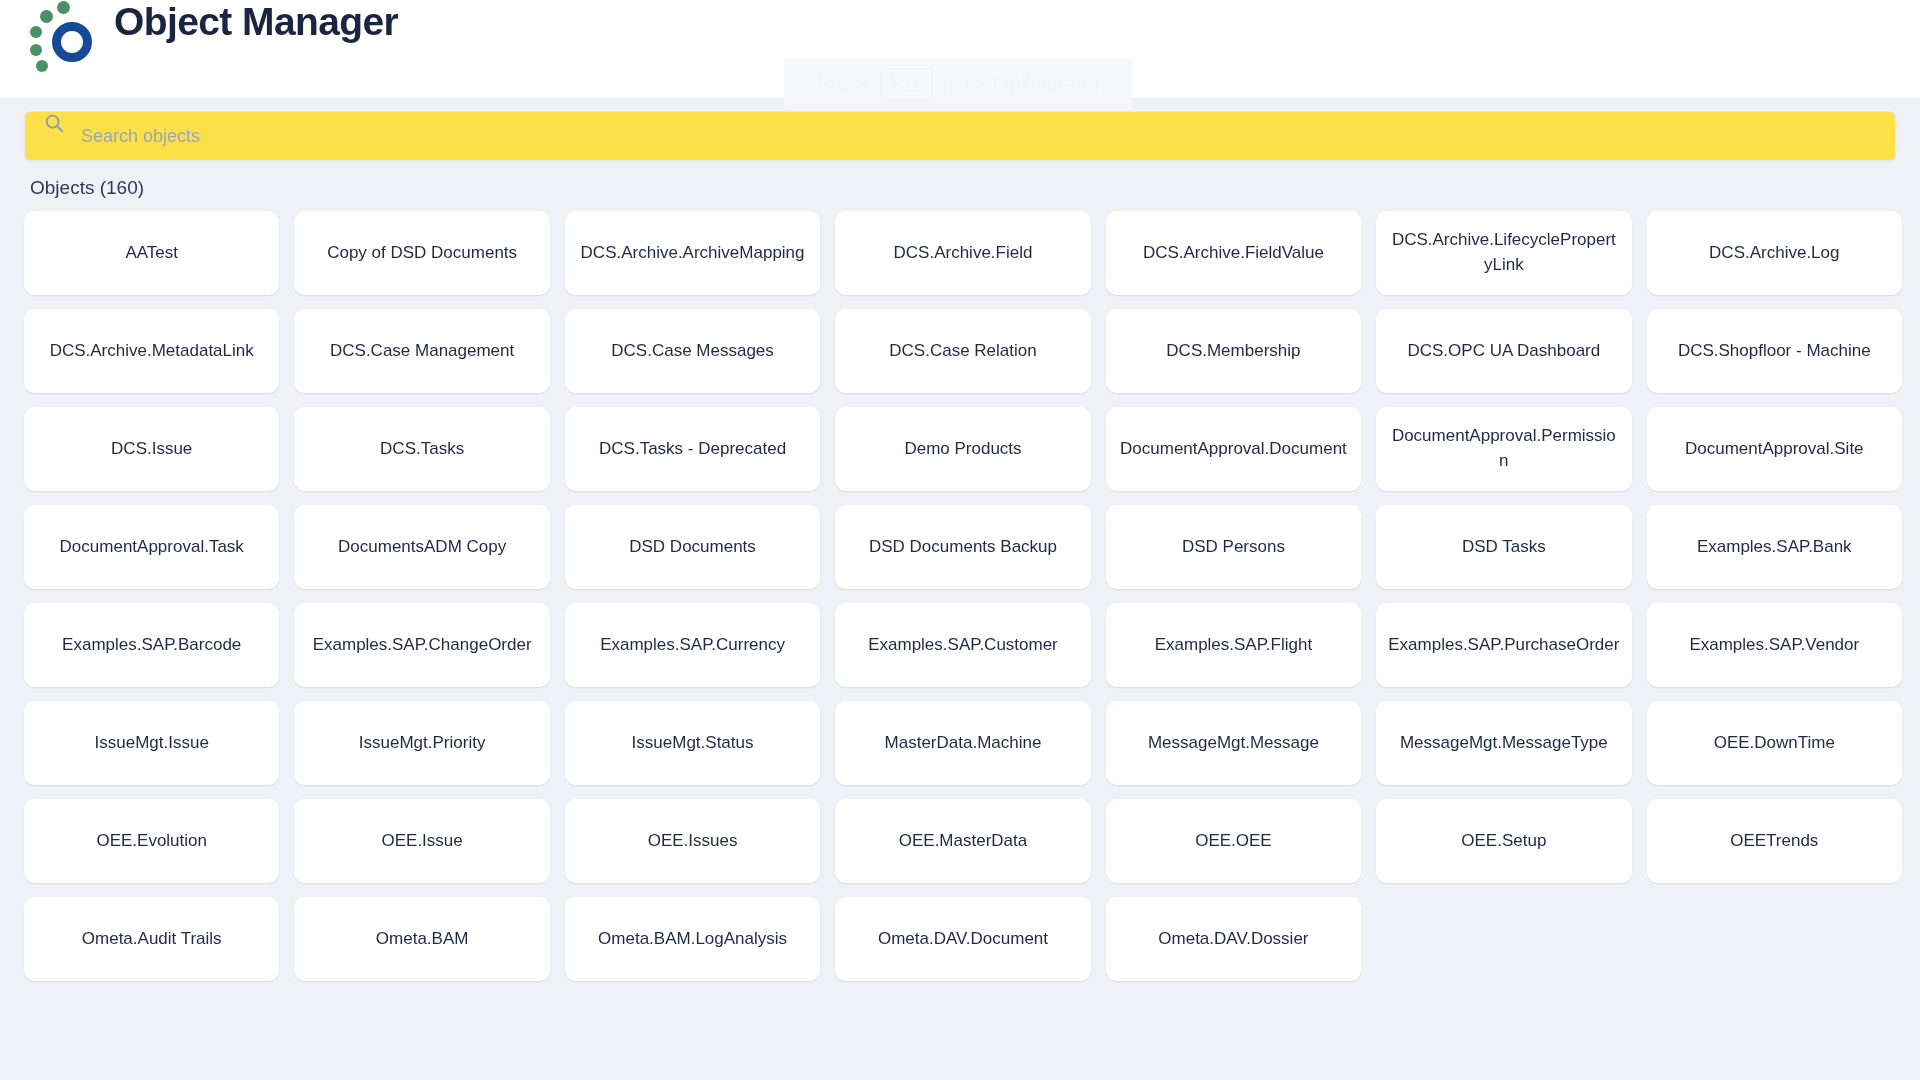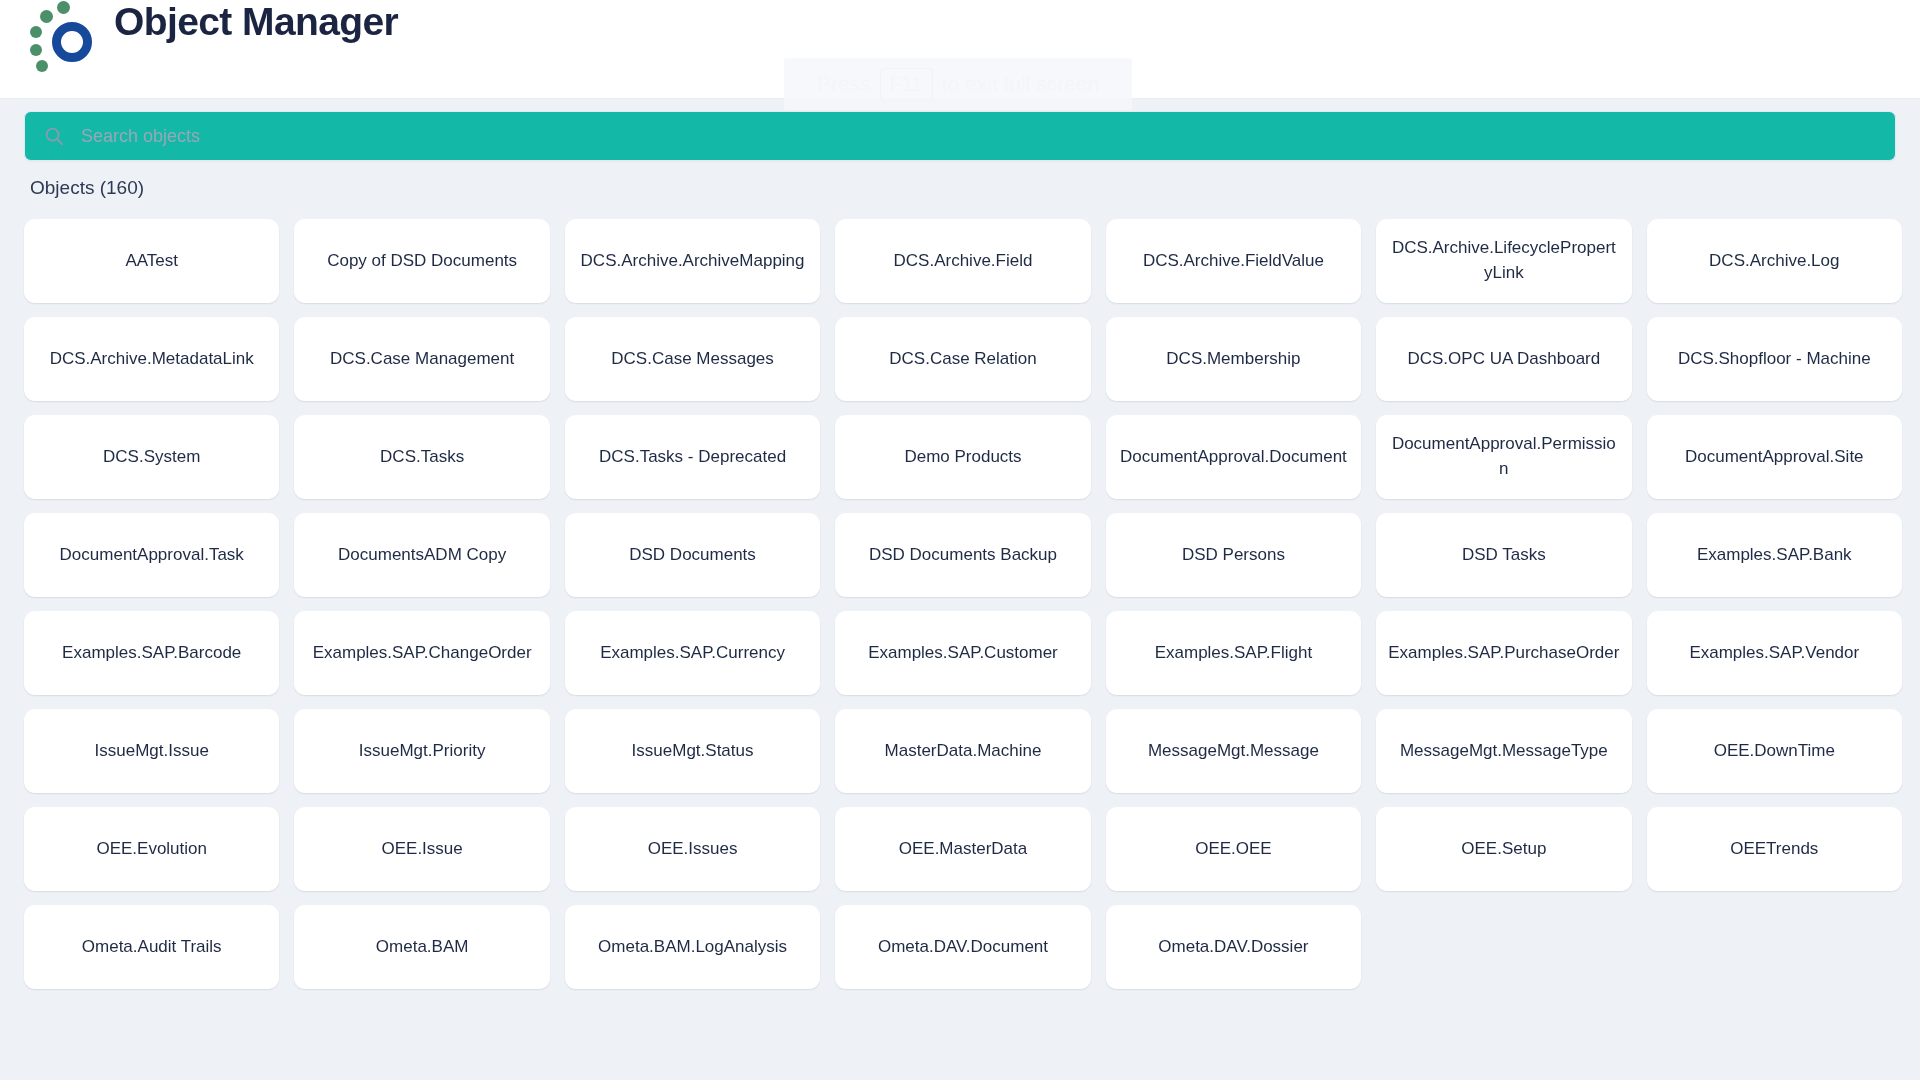--- a/index.html
+++ b/index.html
@@ -83,46 +83,45 @@
     color: #f2f5f9;
   }
 
   
   .search-wrap {
     padding: 12px 24px 0 24px;
     background: #eef2f7;
   }
   .search-bar {
     height: 50px;
-    background: #14b8a6;
+    background: #fde047;
     border: 1px solid #e3e9f1;
     border-radius: 7px;
     display: flex;
-    align-items: center;
     padding: 0 18px;
     box-shadow: 0 1px 2px rgba(22,40,70,0.03);
   }
   .search-bar svg { flex: 0 0 auto; display:block; }
   .search-input {
     flex: 1 1 auto;
     border: none;
     outline: none;
     background: transparent;
     font-family: "Liberation Sans", sans-serif;
     font-size: 18px;
     color: #334155;
     margin-left: 16px;
   }
   .search-input::placeholder { color: #9aa6b8; }
 
   
   .section-label {
     font-size: 19px;
     color: #2e3a55;
-    padding: 16px 0 20px 30px;
+    padding: 16px 0 12px 30px;
   }
 
   
   .grid-scroll {
     height: 880px;
     overflow-y: auto;
     overflow-x: hidden;
     padding: 0 18px 0 24px;
     position: relative;
   }
@@ -202,21 +201,21 @@
       <div class="object-card">DCS.Archive.FieldValue</div>
       <div class="object-card">DCS.Archive.LifecyclePropertyLink</div>
       <div class="object-card">DCS.Archive.Log</div>
       <div class="object-card">DCS.Archive.MetadataLink</div>
       <div class="object-card">DCS.Case Management</div>
       <div class="object-card">DCS.Case Messages</div>
       <div class="object-card">DCS.Case Relation</div>
       <div class="object-card">DCS.Membership</div>
       <div class="object-card">DCS.OPC UA Dashboard</div>
       <div class="object-card">DCS.Shopfloor - Machine</div>
-      <div class="object-card">DCS.System</div>
+      <div class="object-card">DCS.Issue</div>
       <div class="object-card">DCS.Tasks</div>
       <div class="object-card">DCS.Tasks - Deprecated</div>
       <div class="object-card">Demo Products</div>
       <div class="object-card">DocumentApproval.Document</div>
       <div class="object-card">DocumentApproval.Permission</div>
       <div class="object-card">DocumentApproval.Site</div>
       <div class="object-card">DocumentApproval.Task</div>
       <div class="object-card">DocumentsADM Copy</div>
       <div class="object-card">DSD Documents</div>
       <div class="object-card">DSD Documents Backup</div>

